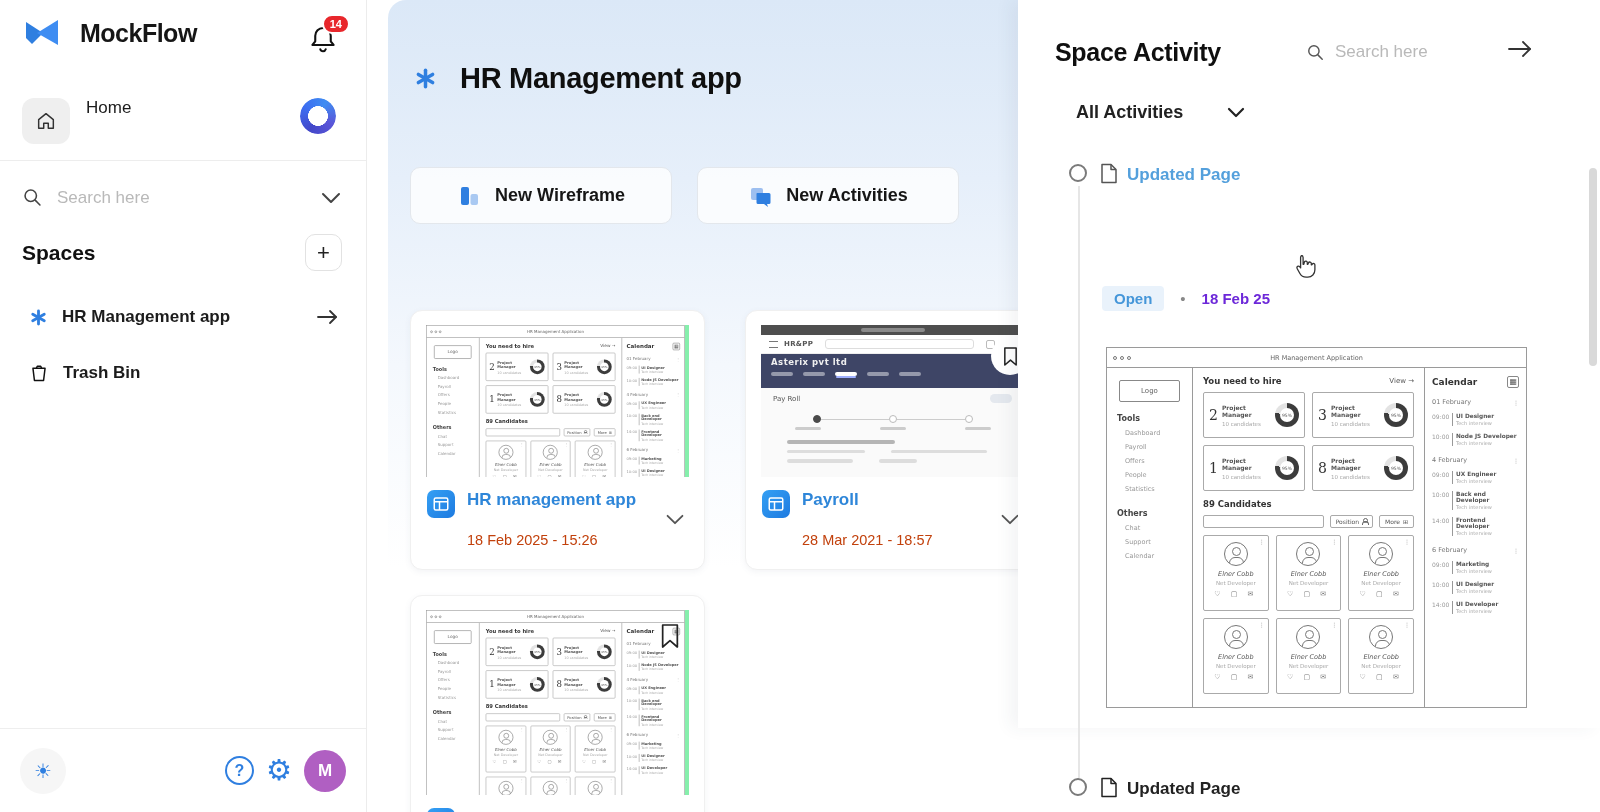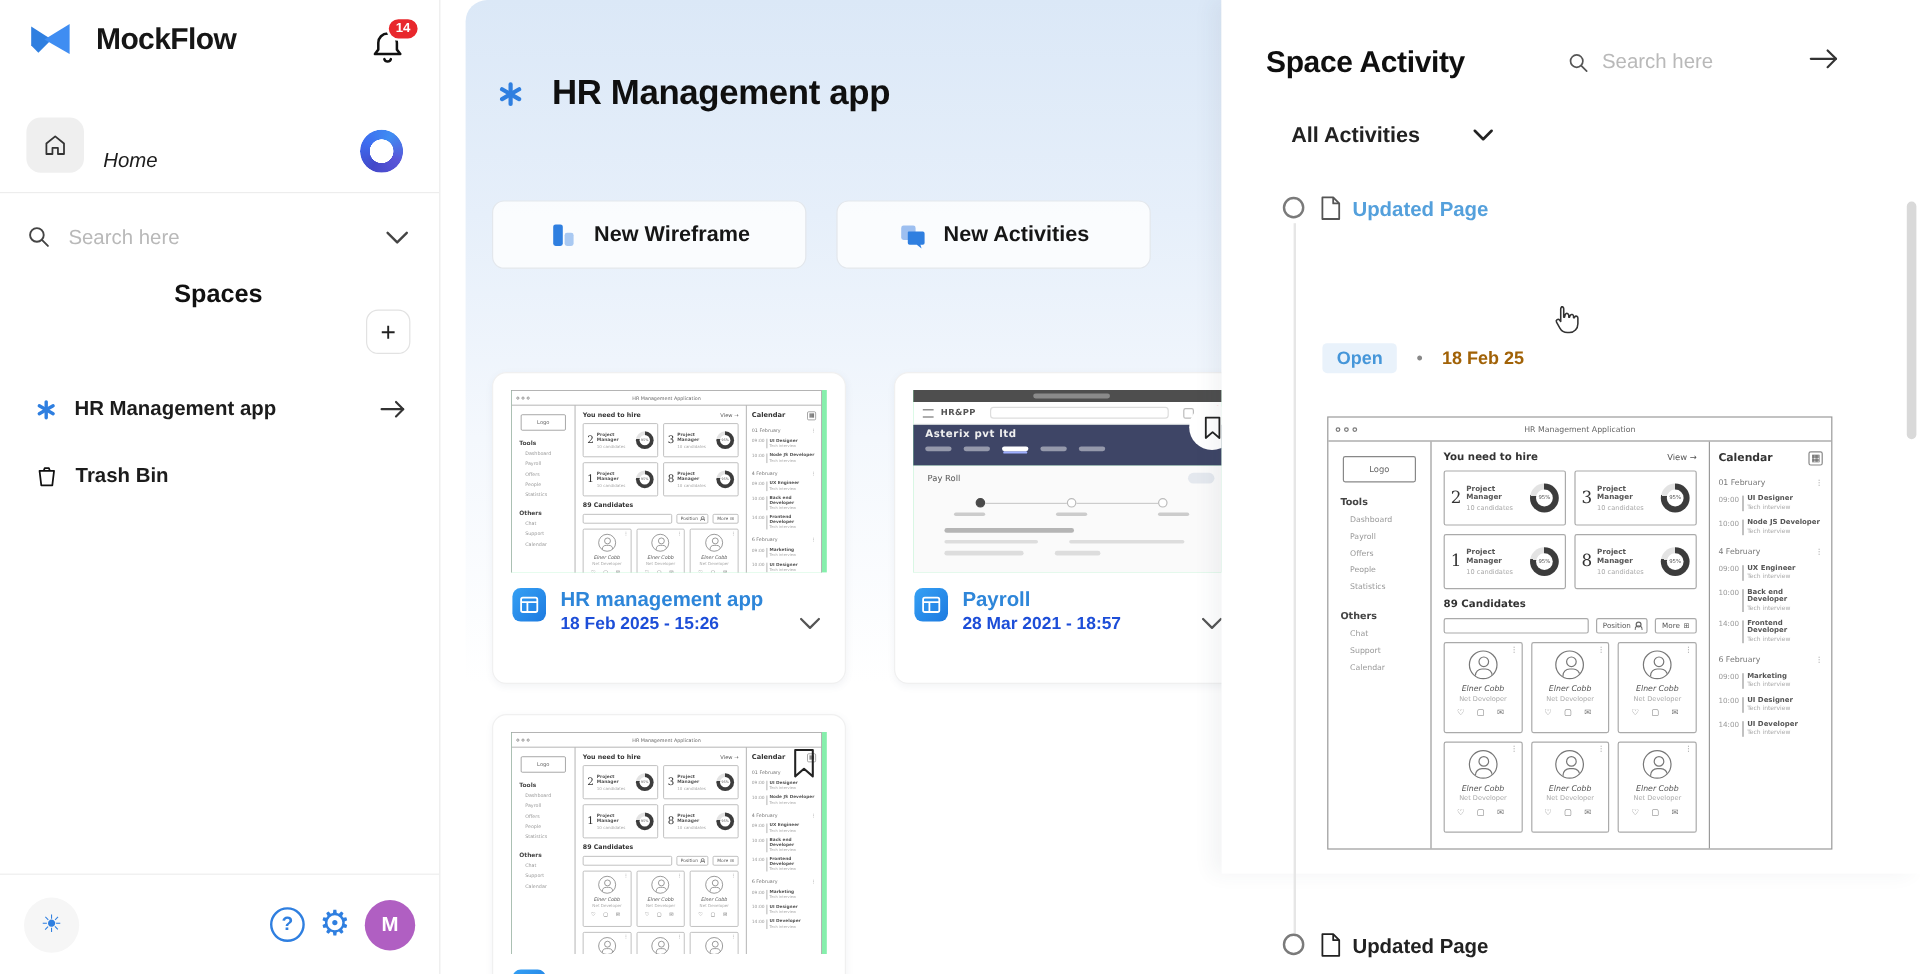--- a/index.html
+++ b/index.html
@@ -7,32 +7,32 @@
   body { position:relative; font-family:"Liberation Sans", sans-serif; background:#fff; color:#222; }
   svg { display:block; }
 
   
   .sidebar { position:absolute; left:0; top:0; width:367px; height:812px; background:#fff; border-right:1px solid #ececec; z-index:5; }
   .sb-header { display:flex; align-items:flex-start; justify-content:space-between; padding:18px 28px 0 24px; }
   .brand { display:flex; align-items:center; gap:20px; }
   .brand-name { font-size:25px; font-weight:800; letter-spacing:-0.5px; color:#161616; }
   .bell-wrap { position:relative; margin-top:6px; }
   .badge { position:absolute; top:-10px; right:-12px; background:#e8272c; color:#fff; font-size:11px; font-weight:700; border-radius:10px; padding:2px 6px; border:2px solid #fff; }
-  .home-row { margin:42px 22px 0 22px; display:flex; align-items:flex-end;font-style:italic; }
+  .home-row { margin:42px 22px 0 22px; display:flex; align-items:flex-start; }
   .home-icon-box { width:48px; height:46px; border-radius:12px; background:#efefef; display:flex; align-items:center; justify-content:center; }
   .home-label { margin-left:16px; font-size:17px; color:#1c1c1c; }
   .spinner { margin-left:auto; margin-right:8px; width:36px; height:36px; border-radius:50%;
     background:conic-gradient(from 210deg,#4348c9,#3d6cf0,#3f8df2,#5a55d8,#4348c9);
     -webkit-mask:radial-gradient(farthest-side,transparent 54%,#000 56%);
             mask:radial-gradient(farthest-side,transparent 54%,#000 56%); }
   .sb-divider { height:1px; background:#ededed; margin-top:16px; }
   .search-row { display:flex; align-items:center; padding:26px 24px 0 22px; }
   .sb-search-input { border:none; outline:none; margin-left:14px; font-size:17px; color:#444; flex:1; background:transparent; font-family:"Liberation Sans",sans-serif; }
   .sb-search-input::placeholder { color:#b9b9b9; }
-  .spaces-row { display:flex; align-items:center; padding:26px 24px 0 22px;flex-direction:column; }
+  .spaces-row { display:flex; align-items:center; padding:26px 24px 0 22px; }
   .spaces-title { font-size:21px; font-weight:800; color:#111; }
   .plus-btn { margin-left:auto; width:37px; height:37px; border:1px solid #e2e2e2; border-radius:10px; background:#fff; font-size:22px; color:#222; display:flex; align-items:center; justify-content:center; cursor:pointer; }
   .space-item { display:flex; align-items:center; padding:0 26px 0 30px; margin-top:36px; }
   .space-item .lbl { margin-left:15px; font-size:17px; font-weight:600; color:#1c1c1c; }
   .sb-footer { position:absolute; left:0; right:0; bottom:0; height:84px; border-top:1px solid #eee; display:flex; align-items:center; padding:0 20px; }
   .theme-btn { width:46px; height:46px; border-radius:50%; background:#f6f6f6; display:flex; align-items:center; justify-content:center; font-size:20px; color:#2f7fe0; }
   .foot-right { margin-left:auto; display:flex; align-items:center; gap:12px; }
   .help-btn { width:29px; height:29px; border:2px solid #2f7fe0; border-radius:50%; color:#2f7fe0; font-weight:700; font-size:16px; display:flex; align-items:center; justify-content:center; }
   .gear-btn { font-size:29px; color:#2f7fe0; line-height:1; }
   .avatar-lg { width:42px; height:42px; border-radius:50%; background:#b05fc2; color:#fff; font-size:17px; font-weight:700; display:flex; align-items:center; justify-content:center; }
@@ -51,21 +51,21 @@
   .card1 { left:42px; top:310px; height:260px; }
   .card2 { left:377px; top:310px; height:260px; }
   .card3 { left:42px; top:595px; height:250px; }
   .thumb { position:relative; margin:14px auto 0 auto; width:263px; height:152px; overflow:hidden; background:#86efac; }
   .card3 .thumb { height:185px; }
   .thumb-scale { transform:scale(0.615); transform-origin:0 0; }
   .card-footer { display:flex; align-items:flex-start; padding:13px 16px 0 16px; position:relative; }
   .card-icon { width:28px; height:28px; border-radius:7px; background:linear-gradient(135deg,#2b8bец,#1d7ae0); background:linear-gradient(135deg,#35a0f4,#1d7ae0); display:flex; align-items:center; justify-content:center; }
   .card-meta { margin-left:12px; }
   .card-title { font-size:17px; font-weight:700; color:#2e86d9; }
-  .card-date { font-size:14.5px; font-weight:700; color:#1d4ed8; margin-top:2px; }
+  .card-date { font-size:14.5px; font-weight:400; color:#c2410c; margin-top:22px; }
   .card-chevron { position:absolute; right:18px; top:36px; }
   .bm-circle { position:absolute; left:245px; top:26px; width:38px; height:38px; background:#fff; border-radius:50%; display:flex; align-items:center; justify-content:center; z-index:3; }
   .bm-plain { position:absolute; right:8px; top:12px; z-index:3; }
 
   
   .wf-window { width:421px; height:361px; border:1px solid #9a9a9a; background:#fff; color:#555; font-family:"DejaVu Sans",sans-serif; }
   .wf-titlebar { height:20px; border-bottom:1px solid #9a9a9a; display:flex; align-items:center; padding:0 6px; }
   .wf-dots { display:flex; gap:3px; width:40px; }
   .wf-dot { width:4px; height:4px; border:1px solid #777; border-radius:50%; }
   .wf-title { flex:1; text-align:center; font-size:6.5px; color:#666; }
@@ -161,21 +161,21 @@
   .tl-page.p1 { top:163px; } .tl-page.p2 { top:777px; }
   .tl-label { position:absolute; left:109px; font-size:17px; font-weight:700; }
   .tl-label.l1 { top:165px; color:#54a0dc; cursor:pointer; }
   .tl-label.l2 { top:779px; color:#222; cursor:pointer; }
   .act-text { position:absolute; left:82px; top:205px; width:428px; font-size:17px; color:#555; line-height:33px; }
   .act-text .mini-av { display:inline-flex; width:20px; height:20px; border-radius:50%; background:#b05fc2; color:#fff; font-size:10px; font-weight:700; align-items:center; justify-content:center; vertical-align:-4px; margin-right:10px; }
   .act-text b { color:#444; }
   .open-row { position:absolute; left:84px; top:286px; display:flex; align-items:center; gap:16px; }
   .open-badge { background:#e9f2fb; color:#4596d9; font-size:15px; font-weight:700; padding:4px 12px; border-radius:4px; cursor:pointer; }
   .open-sep { color:#888; font-size:15px; }
-  .open-date { color:#a16207; font-size:15px; font-weight:600; }
+  .open-date { color:#6d28d9; font-size:15px; font-weight:600; }
   .act-preview { position:absolute; left:88px; top:347px; cursor:pointer; }
 
   .cursor-hand { position:absolute; left:1293px; top:253px; z-index:30; }
   .scrollbar-thumb { position:absolute; left:1589px; top:168px; width:8px; height:198px; background:#d9d9d9; border-radius:4px; z-index:20; cursor:pointer; }
 </style>
 </head>
 <body>
 
 <div class="sidebar">
   <div class="sb-header">

